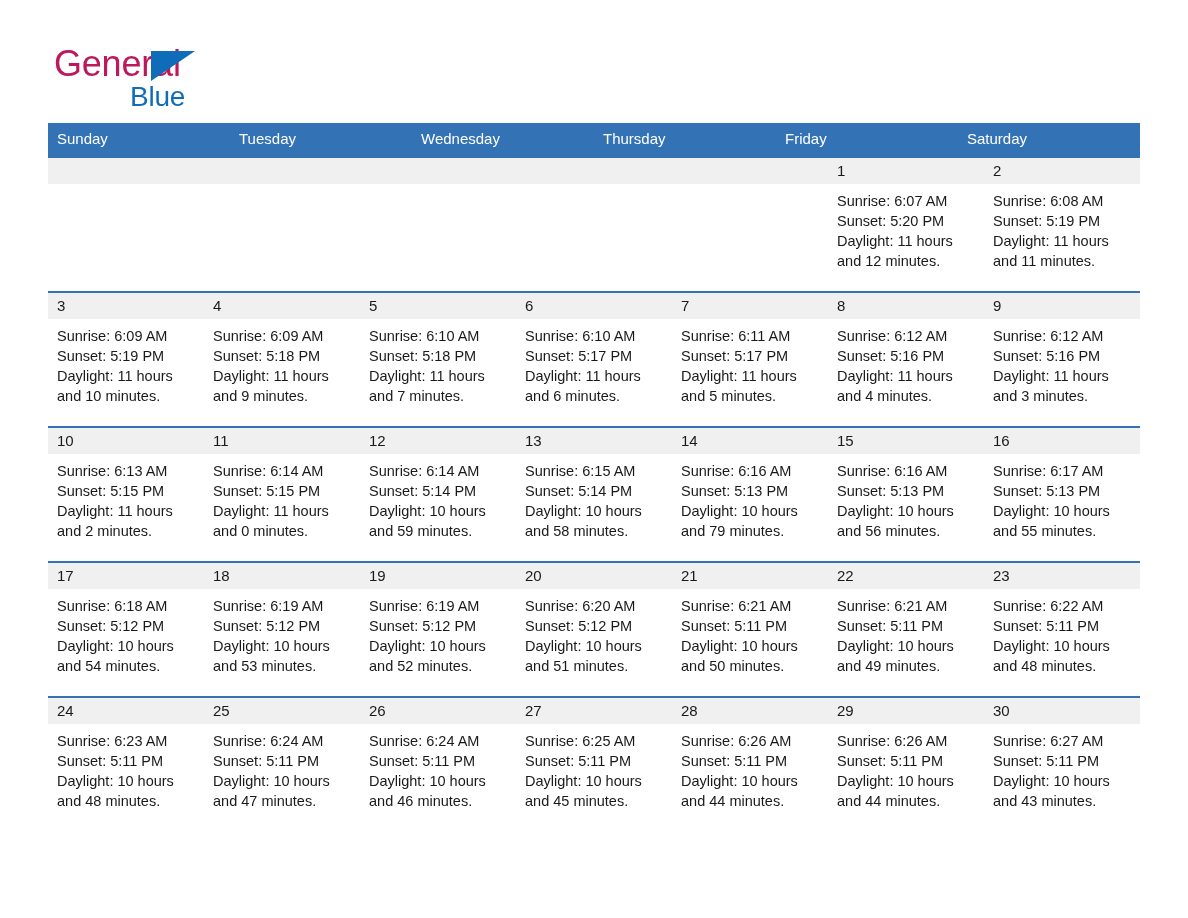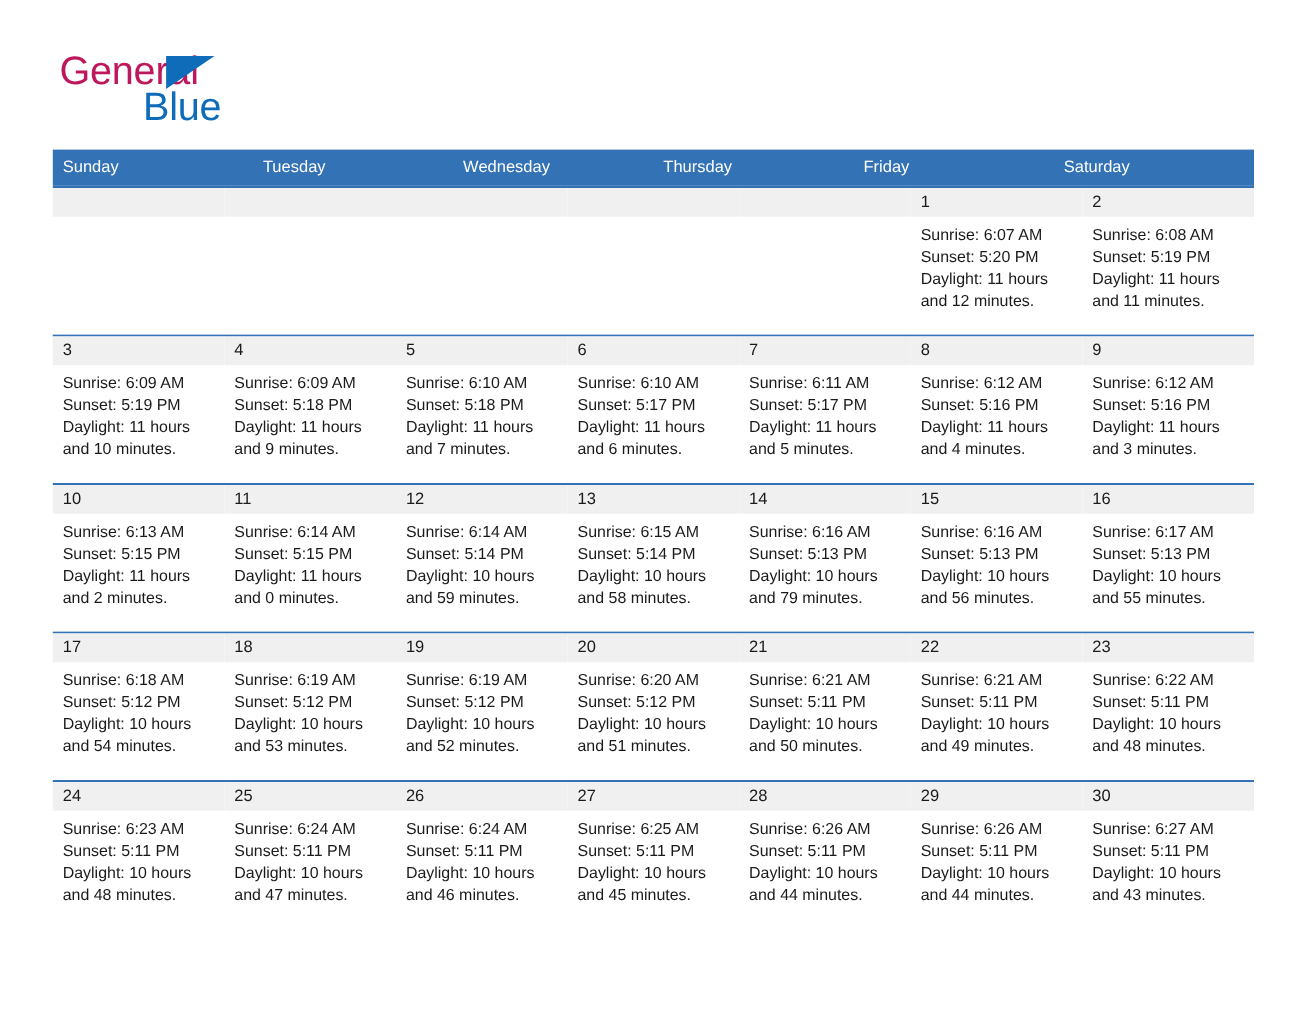--- a/index.html
+++ b/index.html
@@ -52,21 +52,21 @@
     top: 7px;
     width: 0;
     height: 0;
     border-left: 44px solid #0f6cb8;
     border-bottom: 30px solid transparent;
   }
   .brand-blue {
     position: absolute;
     left: 82px;
     top: 33px;
-    font-size: 36px;
+    font-size: 28px;
     line-height: 40px;
     letter-spacing: -0.2px;
     color: #0f6cb8;
     font-weight: 400;
   }
   .titles {
     text-align: right;
     flex: 1 1 auto;
     padding-top: 2px;
   }
@@ -81,21 +81,21 @@
     margin-top: 10px;
     font-size: 24px;
     line-height: 28px;
     font-weight: 400;
     color: #1a1a1a;
     white-space: nowrap;
   }
 
   
   .calendar {
-    margin-top: 20px;
+    margin-top: 7px;
     width: 1092px;
   }
   .weekday-row {
     display: flex;
     background: #3272b5;
   }
   .weekday-cell {
     flex: 1 1 0;
     box-sizing: border-box;
     padding: 6px 0 7px 9px;

